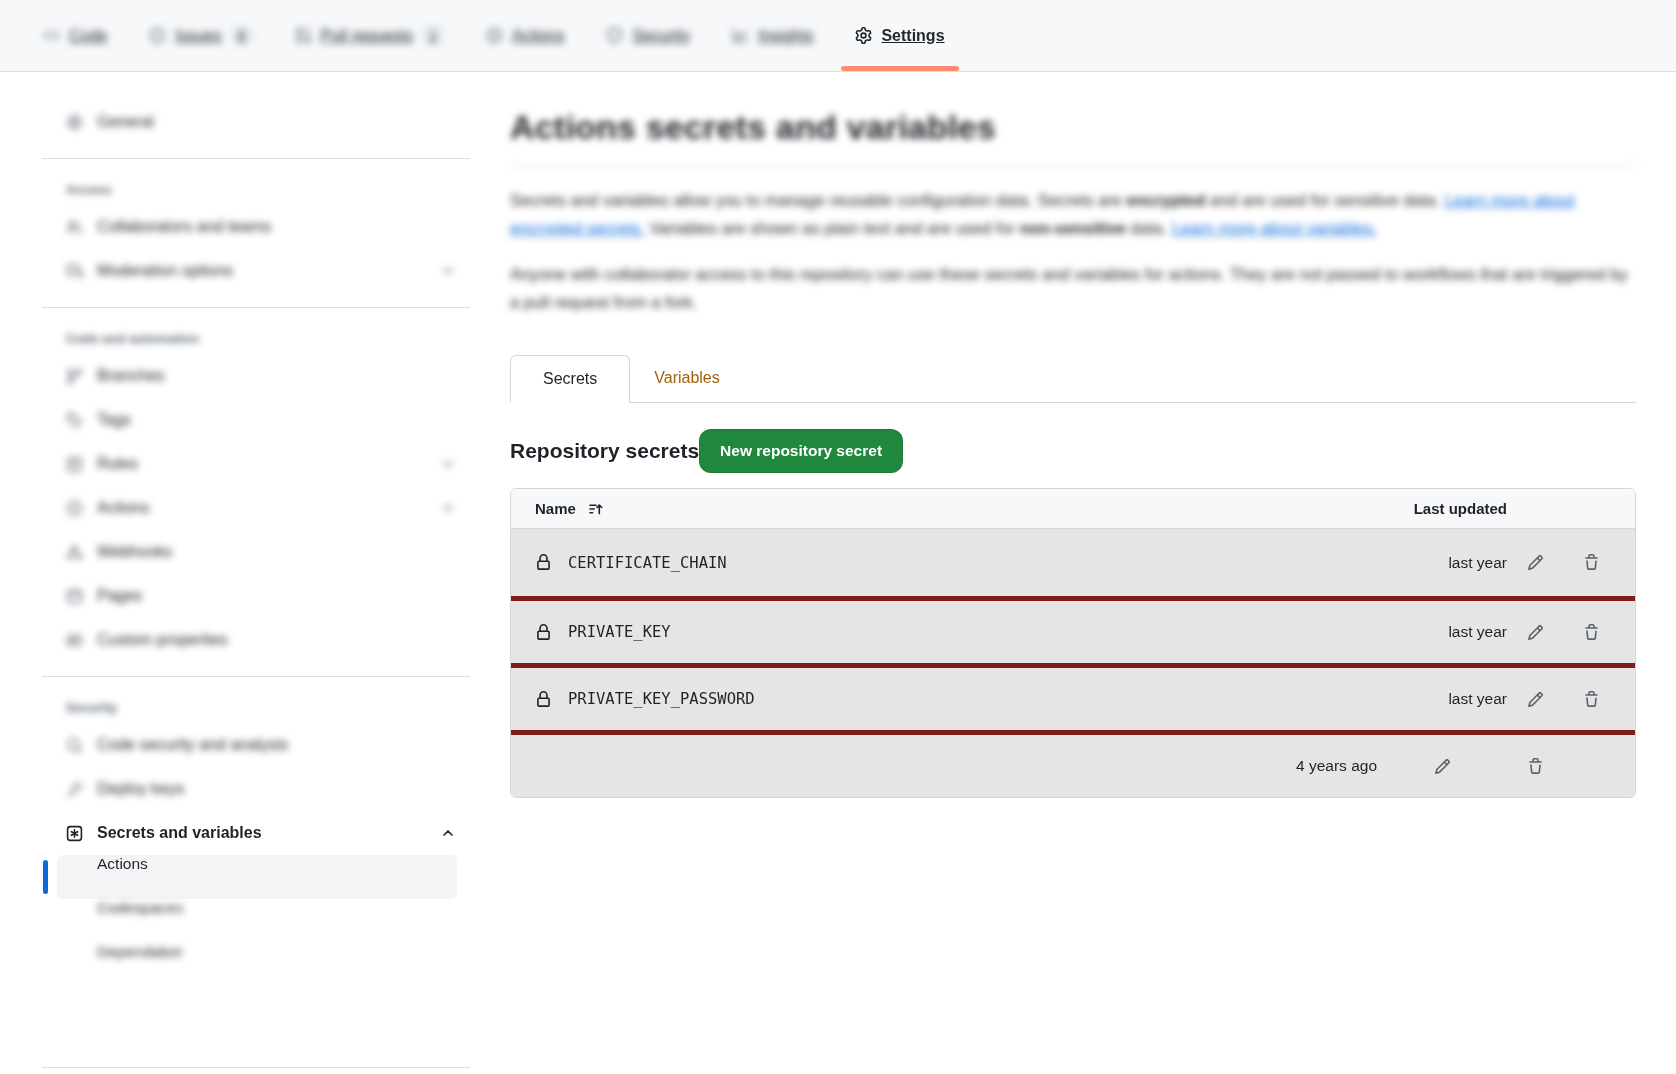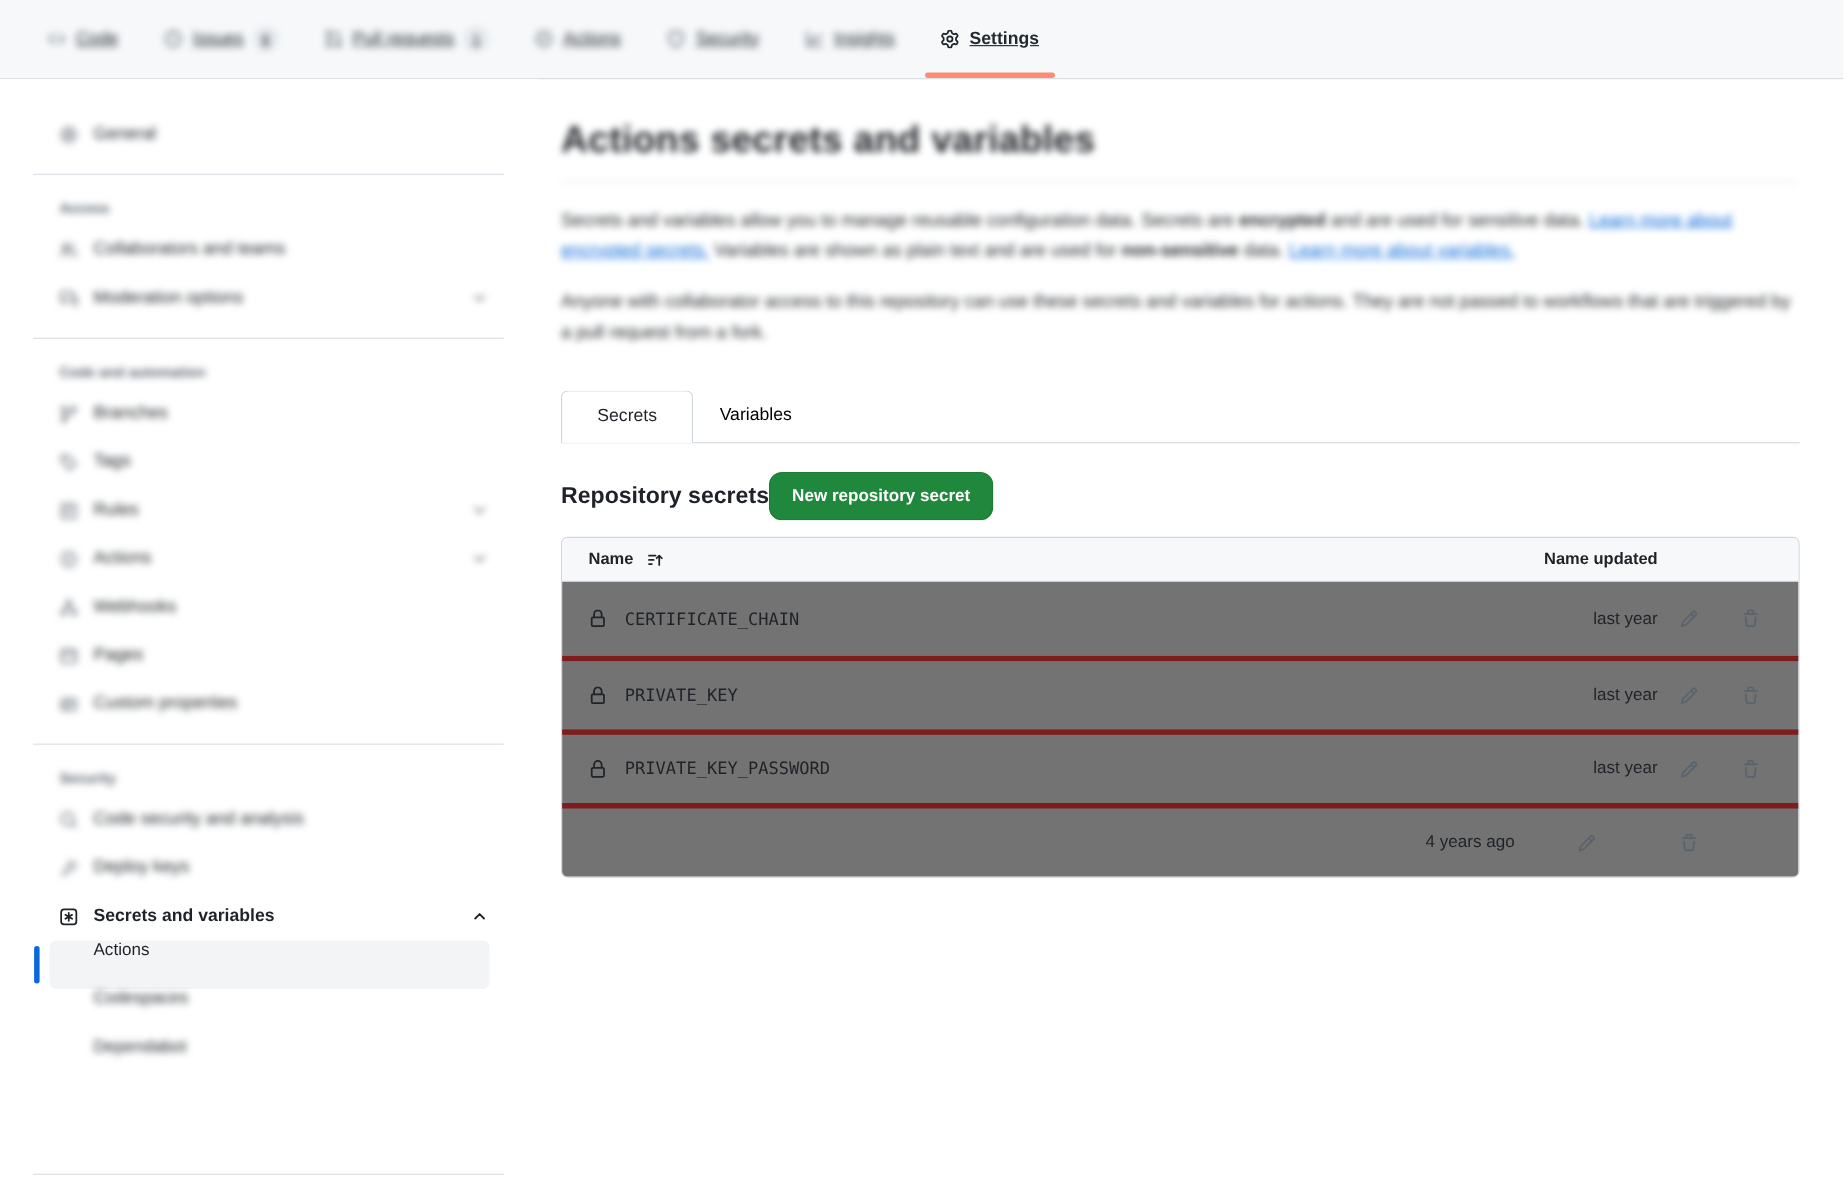--- a/index.html
+++ b/index.html
@@ -16,21 +16,21 @@
   .nav-item .nav-icon { color:#656d76; }
   .nav-item.active { font-weight:600; }
   .nav-item.active .nav-icon { color:#1f2328; }
   .nav-item.active::after { content:""; position:absolute; left:2px; right:2px; bottom:0;
     height:5px; border-radius:3px; background:var(--underline,#fd8c73); }
   .counter { background:#e4e8ec; border-radius:10px; min-width:22px; height:21px;
     font-size:12.5px; font-weight:500; display:inline-flex; align-items:center;
     justify-content:center; padding:0 7px; color:#24292f; }
 
   
-  .sidebar { position:absolute; left:0; top:72px; width:490px; height:1002px;
+  .sidebar { position:absolute; left:12px; top:72px; width:490px; height:1002px;
     padding:28px 32px 0 30px; background:#fff; }
   .side-hr { border:0; border-top:1px solid #d8dee4; margin:14px 0; }
   .side-title { height:32px; display:flex; align-items:center; padding-left:24px;
     font-size:13px; font-weight:600; color:#59636e; }
   .side-item { height:44px; display:flex; align-items:center; gap:14px;
     padding:0 14px 0 24px; font-size:16px; color:#1f2328; border-radius:6px; cursor:pointer; }
   .side-item .side-icon { color:#656d76; display:inline-flex; }
   .side-item .chev { margin-left:auto; color:#656d76; }
   .side-item.bold { font-weight:600; }
   .sub-item { height:44px; margin-left:15px; width:400px; border-radius:6px;
@@ -45,36 +45,36 @@
   .main h1 { font-size:34px; font-weight:600; letter-spacing:.2px; padding-bottom:18px;
     border-bottom:1px solid #d8dee4; }
   .main p { font-size:16.5px; line-height:28px; color:#1f2328; }
   .p1 { margin-top:20px; }
   .p2 { margin-top:18px; }
   .main p b { font-weight:600; }
   a.link { color:#0969da; text-decoration:underline; cursor:pointer; }
 
   .tabnav { margin-top:38px; display:flex; align-items:flex-end; border-bottom:1px solid #d0d7de; }
   .tab { height:48px; display:flex; align-items:center; padding:0 24px; font-size:16px;
-    color:#000000; background:transparent; border:0; cursor:pointer;
+    color:#a16207; background:transparent; border:0; cursor:pointer;
     font-family:"Liberation Sans", sans-serif; }
   .tab.active { background:#fff; border:1px solid #d0d7de; border-bottom:1px solid #fff;
     border-radius:6px 6px 0 0; margin-bottom:-1px; padding:0 32px; color:#1f2328; font-weight:500; }
 
   .section-head { margin-top:26px; display:flex; align-items:center; justify-content:flex-start; }
   .section-head h2 { font-size:21px; font-weight:700; }
   .btn-green { background:var(--green,#1f883d); color:#fff; border:1px solid rgba(27,31,36,.15);
     border-radius:12px; height:44px; padding:0 20px; font-size:15.5px; font-weight:600;
     cursor:pointer; font-family:"Liberation Sans", sans-serif; }
 
   .secrets-table { margin-top:15px; border:1px solid #d0d7de; border-radius:6px; overflow:hidden; }
   .t-row { display:grid; grid-template-columns:1fr 130px 56px 56px; align-items:center;
     padding:0 16px 0 24px; }
   .t-head { height:40px; background:#f6f8fa; border-bottom:1px solid #d0d7de; }
-  .t-body .t-row { height:67px; background:#737373; }
+  .t-body .t-row { height:67px; background:#e5e5e5; }
   .t-body .t-row + .t-row { border-top:5px solid #7f1d1d; }
   .cell-name { display:flex; align-items:center; gap:8px; font-size:15px; font-weight:600; }
   .sort-icon { margin-left:4px; color:#1f2328; }
   .cell-secret { display:flex; align-items:center; gap:16px;
     font-family:"DejaVu Sans Mono", monospace; font-size:15.5px; color:#1f2328; }
   .lock-icon { color:#1f2328; display:inline-flex; }
   .cell-time { text-align:right; font-size:15.5px; color:#1f2328; }
   .t-head .cell-time { font-size:15px; font-weight:600; }
   .icon-btn { width:32px; height:32px; margin:0 auto; display:flex; align-items:center;
     justify-content:center; background:transparent; border:0; cursor:pointer; color:#59636e; }
@@ -284,21 +284,21 @@
 
   <div class="secrets-table">
     <div class="t-row t-head">
       <div class="cell-name">
         <span>Name</span>
         <svg class="sort-icon" width="16" height="16" viewBox="0 0 16 16" fill="none" stroke="currentColor" stroke-width="1.6" stroke-linecap="round" stroke-linejoin="round">
             <path d="M2 4.2h6M2 8h4.2M2 11.8h2.6"></path>
             <path d="M11.3 12.6V4.1M11.3 4.1 8.9 6.5M11.3 4.1l2.4 2.4"></path>
           </svg>
       </div>
-      <div class="cell-time">Name updated</div>
+      <div class="cell-time">Last updated</div>
       <div></div>
         <div></div>
     </div>
     <div class="t-body">
 
       <div class="t-row">
         <div class="cell-secret">
           <span class="lock-icon">
               <svg width="17" height="17" viewBox="0 0 16 16" fill="currentColor">
                 <path d="M4 4a4 4 0 0 1 8 0v2h.25c.966 0 1.75.784 1.75 1.75v5.5A1.75 1.75 0 0 1 12.25 15h-8.5A1.75 1.75 0 0 1 2 13.25v-5.5C2 6.784 2.784 6 3.75 6H4Zm8.25 3.5h-8.5a.25.25 0 0 0-.25.25v5.5c0 .138.112.25.25.25h8.5a.25.25 0 0 0 .25-.25v-5.5a.25.25 0 0 0-.25-.25ZM10.5 6V4a2.5 2.5 0 1 0-5 0v2Z"></path>

